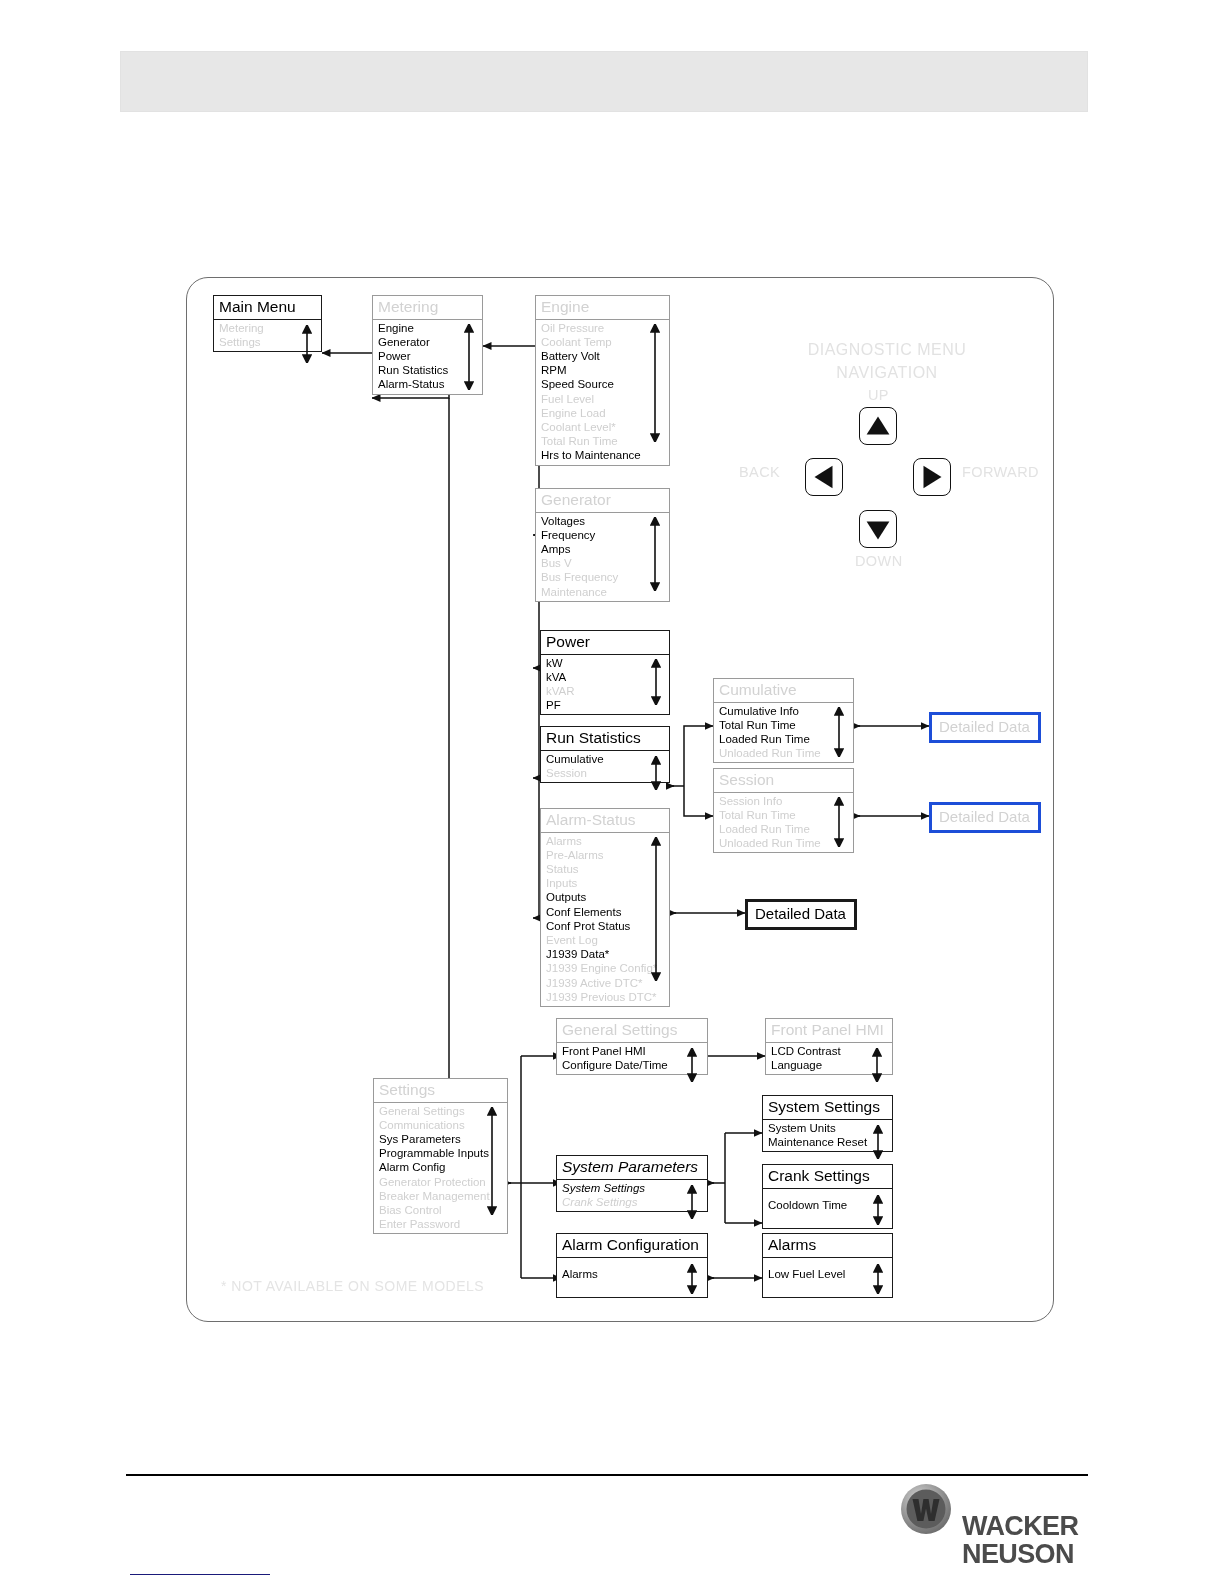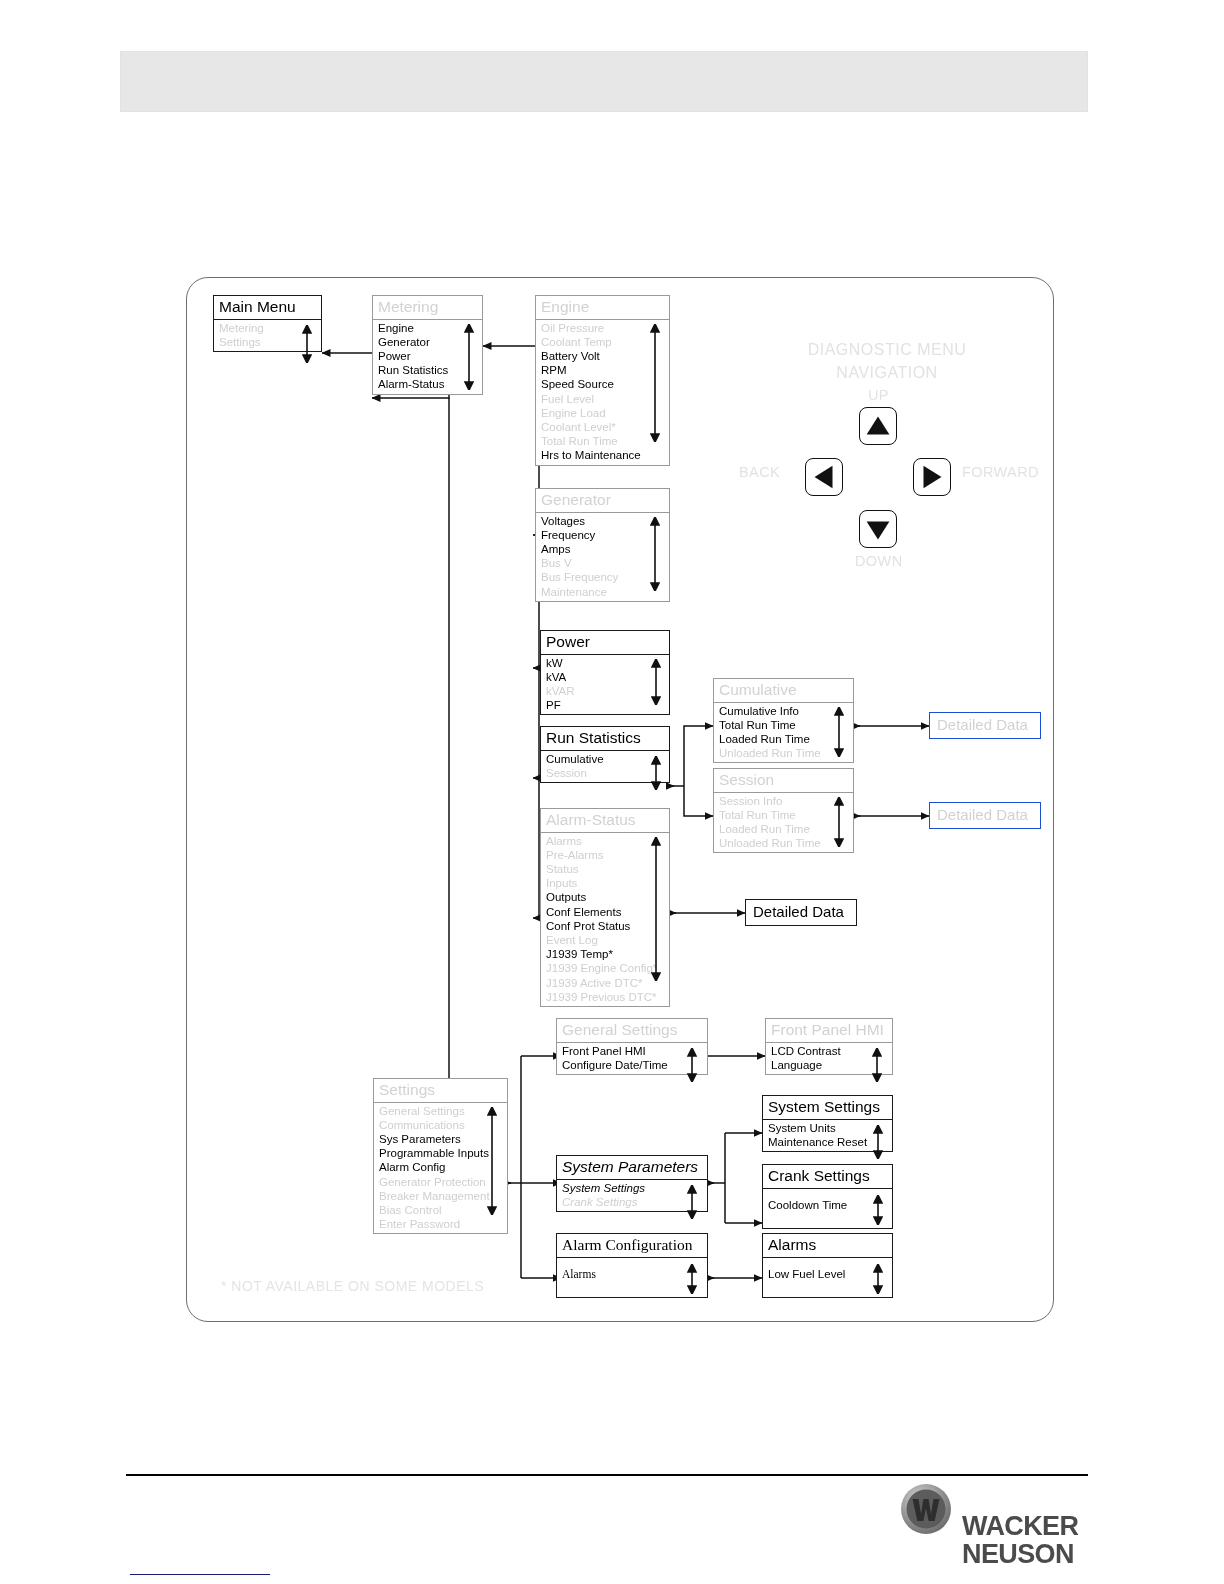--- a/index.html
+++ b/index.html
@@ -53,21 +53,21 @@
   .box .items{
     box-sizing:border-box;padding:1px 5px 2px 5px;
     font-size:11.5px;line-height:14.2px;
   }
   .box .items .it{white-space:nowrap;color:#000;}
   .box .items .it.gray{color:#cfcfcf;}
   .box.onerow .items{padding-top:9px;}
   
   .flatbox{
     position:absolute;box-sizing:border-box;background:#fff;
-    border:1px solid #1d4ed8;font-size:15px;line-height:1;
+    border:3px solid #1d4ed8;font-size:15px;line-height:1;
     padding:4px 7px 6px 7px;color:#d2d2d2;white-space:nowrap;
   }
   .flatbox.dark{border-color:#1a1a1a;color:#000;}
   
   .scroll{position:absolute;width:10px;}
   
   #navpad{position:absolute;left:540px;top:10px;width:320px;height:290px;}
   #nav-title{
     position:absolute;left:0;top:6px;width:320px;text-align:center;
     font-size:16px;line-height:23px;color:#e2e2e2;letter-spacing:.5px;margin-top:44px;
@@ -275,21 +275,21 @@
     <div class="hdr">Alarm-Status</div>
     <div class="items">
         <div class="it gray">Alarms</div>
         <div class="it gray">Pre-Alarms</div>
         <div class="it gray">Status</div>
         <div class="it gray">Inputs</div>
         <div class="it">Outputs</div>
         <div class="it">Conf Elements</div>
         <div class="it">Conf Prot Status</div>
         <div class="it gray">Event Log</div>
-        <div class="it">J1939 Temp*</div>
+        <div class="it">J1939 Data*</div>
         <div class="it gray">J1939 Engine Config*</div>
         <div class="it gray">J1939 Active DTC*</div>
         <div class="it gray">J1939 Previous DTC*</div>
       </div>
     <svg class="scroll" style="left:110px;top:28px;height:144px;" viewBox="0 0 10 144">
       <path d="M5,0 L9,8 L1,8 z M5,144 L1,136 L9,136 z M5,4 L5,140" stroke="#111" stroke-width="1.6" fill="#111"></path>
     </svg>
   </div>
 
   <div class="box" style="left:526px;top:400px;width:141px;">
@@ -389,21 +389,21 @@
   <div class="box dark onerow" style="left:575px;top:886px;width:131px;">
     <div class="hdr">Crank Settings</div>
     <div class="items" style="padding-bottom:16px;">
         <div class="it">Cooldown Time</div>
       </div>
     <svg class="scroll" style="left:110px;top:30px;height:30px;" viewBox="0 0 10 30">
       <path d="M5,0 L9,8 L1,8 z M5,30 L1,22 L9,22 z M5,4 L5,26" stroke="#111" stroke-width="1.6" fill="#111"></path>
     </svg>
   </div>
 
-  <div class="box dark onerow" style="left:369px;top:955px;width:152px;font-family:Liberation Serif, serif;">
+  <div class="box dark onerow" style="left:369px;top:955px;width:152px;">
     <div class="hdr">Alarm Configuration</div>
     <div class="items" style="padding-bottom:16px;">
         <div class="it">Alarms</div>
       </div>
     <svg class="scroll" style="left:130px;top:30px;height:30px;" viewBox="0 0 10 30">
       <path d="M5,0 L9,8 L1,8 z M5,30 L1,22 L9,22 z M5,4 L5,26" stroke="#111" stroke-width="1.6" fill="#111"></path>
     </svg>
   </div>
 
   <div class="box dark onerow" style="left:575px;top:955px;width:131px;">

